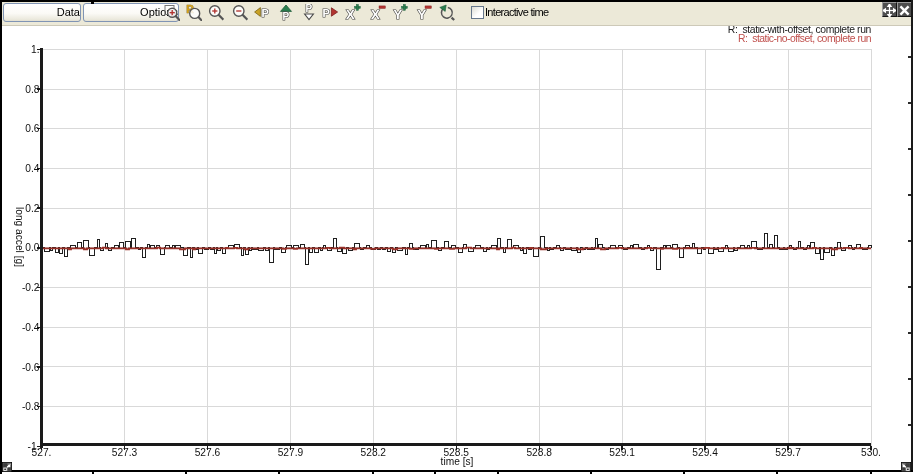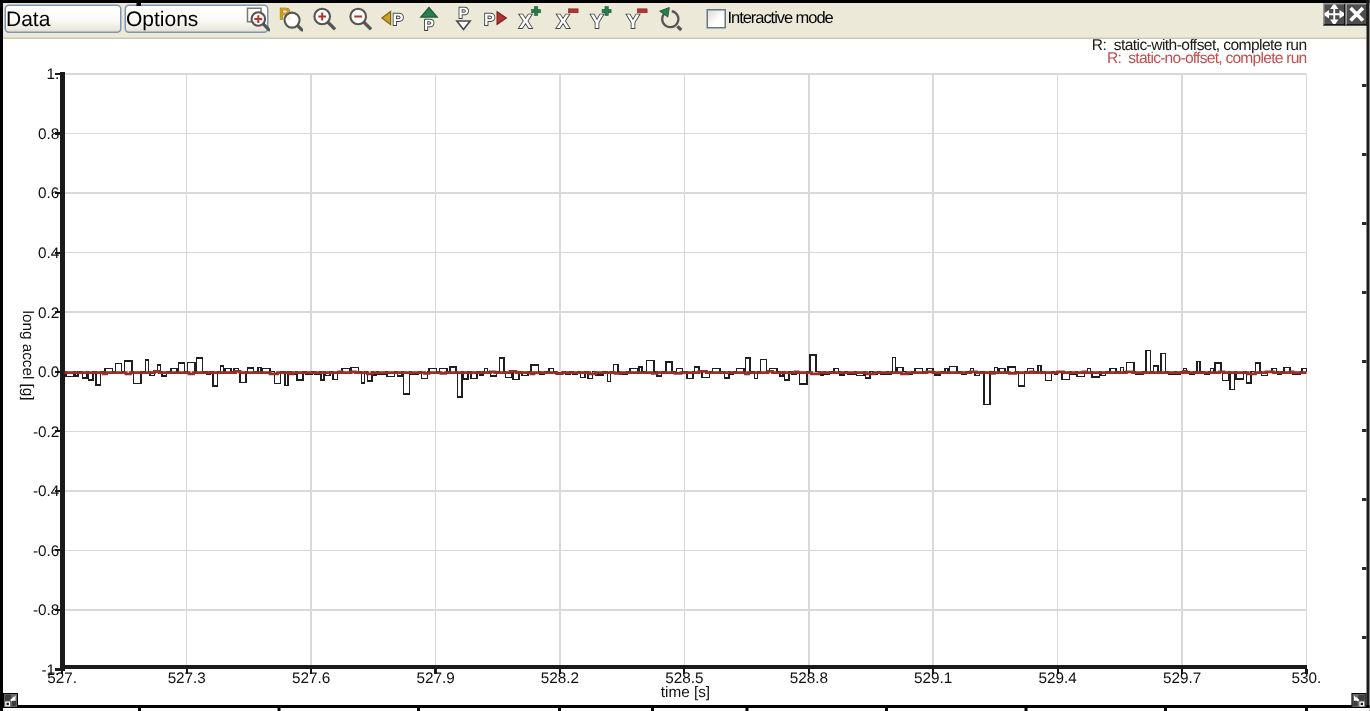--- a/index.html
+++ b/index.html
@@ -1,20 +1,20 @@
 <!DOCTYPE html>
 <html><head><meta charset="utf-8">
 <style>
 html,body{margin:0;padding:0;width:913px;height:474px;overflow:hidden;
 font-family:"Liberation Sans",sans-serif;background:#fff}
 #win{position:absolute;left:0;top:0;width:913px;height:474px}
 .btn{position:absolute;top:3px;height:19px;box-sizing:border-box;
 border:1px solid #8094b4;border-radius:3px;
 background:linear-gradient(#ffffff,#fbfaf6 55%,#ebe9dd 90%,#e2dfd0);
-font-size:14px;color:#000;text-align:left;line-height:17px}
+font-size:11px;color:#000;text-align:right;line-height:17px}
 </style></head>
 <body>
 <div id="win">
 
   <div style="position:absolute;left:2px;top:25px;width:909px;height:445px;background:#ffffff"></div>
   <svg width="913" height="474" viewBox="0 0 913 474" style="position:absolute;left:0;top:0" font-family="Liberation Sans, sans-serif">
 <g stroke="#d9d9d9" stroke-width="1" shape-rendering="crispEdges">
 <line x1="124.45" y1="49.3" x2="124.45" y2="446.3"></line>
 <line x1="207.40" y1="49.3" x2="207.40" y2="446.3"></line>
 <line x1="290.35" y1="49.3" x2="290.35" y2="446.3"></line>
@@ -156,21 +156,21 @@
       <text x="1.6" y="14.8" font-size="13px" font-weight="bold" fill="#ffffff" stroke="#434343" stroke-width="1.2" paint-order="stroke">Y</text>
       <rect x="9.0" y="1.9000000000000001" width="6.4" height="2.6" fill="#b23430" stroke="#7d1f1f" stroke-width="0.4"></rect>
     </svg>
 <svg width="16" height="17" viewBox="0 0 16 17" style="position:absolute;left:439px;top:4px" font-family="Liberation Sans, sans-serif">
       <path d="M4.6,4.4 A5.4,5.4 0 1 0 8.8,3.4" fill="none" stroke="#555555" stroke-width="1.5"></path>
       <line x1="12.6" y1="13.6" x2="15.2" y2="16" stroke="#555555" stroke-width="2.2"></line>
       <polygon points="0.8,3.4 7.2,1 6.2,7.4" fill="#2a7d4f" stroke="#1c5b37" stroke-width="0.6"></polygon>
     </svg>
 
   <div style="position:absolute;left:471px;top:6px;width:13px;height:13px;box-sizing:border-box;border:1px solid #66778c;background:linear-gradient(135deg,#dcdcd4,#ffffff 60%)"></div>
-  <div style="position:absolute;left:485px;top:6px;font-size:11px;letter-spacing:-0.7px;color:#000">Interactive mode</div>
+  <div style="position:absolute;left:485px;top:6px;font-size:11px;letter-spacing:-0.7px;color:#000">Interactive time</div>
 
   <div style="position:absolute;left:882px;top:1.5px;width:15px;height:15px;background:#4e4e4e;border-top:1px solid #9a9a9a;border-left:1px solid #9a9a9a;border-right:1px solid #151515;border-bottom:1px solid #151515;box-sizing:border-box"><svg width="13" height="13" viewBox="0 0 13 13" style="margin:0px 0 0 0px">
         <g stroke="#ffffff" stroke-width="1.25" fill="#ffffff">
           <line x1="6.5" y1="1.6" x2="6.5" y2="11.4"></line>
           <line x1="1.6" y1="6.5" x2="11.4" y2="6.5"></line>
           <polygon points="6.5,0 4.9,2.4 8.1,2.4"></polygon>
           <polygon points="6.5,13 4.9,10.6 8.1,10.6"></polygon>
           <polygon points="0,6.5 2.4,4.9 2.4,8.1"></polygon>
           <polygon points="13,6.5 10.6,4.9 10.6,8.1"></polygon>
         </g>

